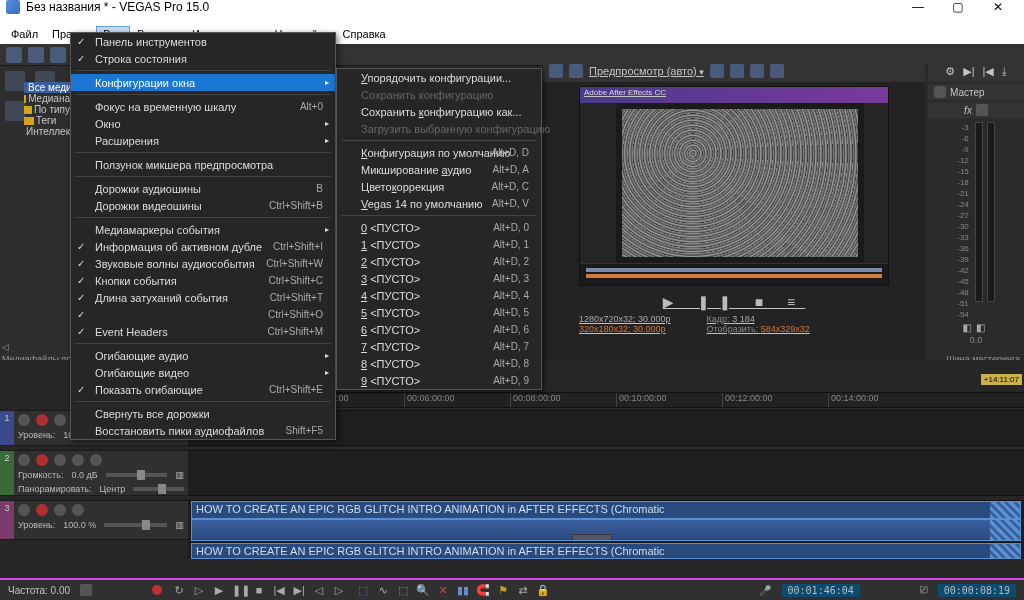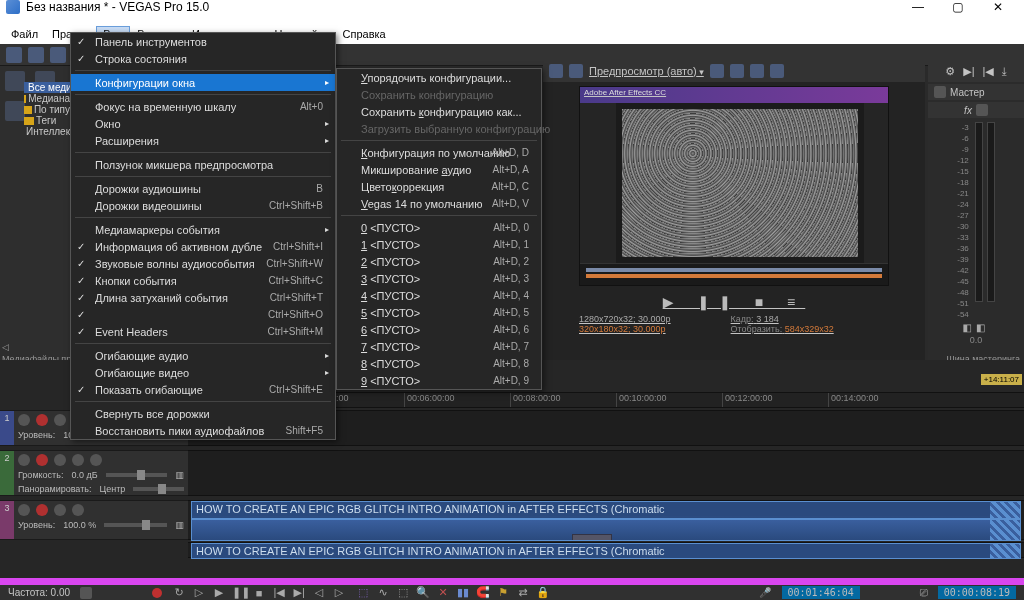--- a/index.html
+++ b/index.html
@@ -26,21 +26,21 @@
 .preview-header .dd::after{ content:" ▾"; font-size:9px;}
 .inner-app { margin:4px 36px 0 36px; height:200px; background:#1b1b1b; border:1px solid #111;}
 .inner-app .ia-title{ height:16px; background:linear-gradient(90deg,#4a3a8a,#7a3a9a); font-size:8px; color:#ddd; padding:1px 4px;}
 .inner-app .ia-body{ display:flex; height:160px;}
 .inner-app .ia-side{ width:36px; background:#252525;}
 .inner-app .ia-view{ flex:1; margin:6px; background:repeating-radial-gradient(circle at 30% 30%, #888 0, #555 2px, #999 3px, #444 5px); filter:contrast(1.2);}
 .inner-app .ia-tl{ height:22px; background:#1a1a1a; border-top:1px solid #333;}
 .inner-app .ia-tl .bar1{ height:4px; margin:4px 6px 2px; background:#7a8aa8;}
 .inner-app .ia-tl .bar2{ height:4px; margin:0 6px; background:#d47a3a;}
 .play-ctrl{ text-align:center; margin-top:8px; color:#bbb; font-size:14px; letter-spacing:10px;}
-.status-line{ display:flex; gap:60px; font-size:9px; padding:4px 36px; color:#aaa;}
+.status-line{ display:flex; gap:36px; font-size:9px; padding:4px 36px; color:#aaa;}
 .status-line .orange{ color:#d47a3a;}
 .status-line .lbl{ color:#888;}
 
 .right-sidebar { position:absolute; right:0; top:60px; width:96px; height:300px; background:#2b2b2b; font-size:10px;}
 .right-sidebar .hdr{ height:22px; background:#333; display:flex; align-items:center; justify-content:center; gap:8px; font-size:11px;}
 .right-sidebar .sec{ padding:2px 6px; background:#333; margin-top:2px; display:flex; align-items:center; gap:4px;}
 .right-sidebar .ico{ width:12px;height:12px;background:#555;border-radius:2px;}
 .right-sidebar .meter-area{ display:flex; justify-content:center; gap:4px; margin-top:4px;}
 .right-sidebar .ruler{ font-size:8px; color:#888; text-align:right; line-height:11px; padding-right:2px;}
 .right-sidebar .meterbar{ width:8px; height:180px; background:#1a1a1a; border:1px solid #444;}
@@ -68,23 +68,23 @@
 .track-hdr .icons-row .i.rec{ background:#b03030;}
 .track-hdr .val-row{ padding:2px 4px 2px 18px; display:flex; align-items:center; gap:8px; color:#bbb;}
 .track-hdr .slider{ flex:1; height:4px; background:#555; position:relative;}
 .track-hdr .slider .knob{ position:absolute; top:-3px; width:8px; height:10px; background:#888;}
 .track-lane{ position:absolute; left:188px; right:0; background:#1e1e1e; border-top:1px solid #111; border-bottom:1px solid #111;}
 .clip{ position:absolute; height:100%; background:linear-gradient(#3a5f9e,#2a4a7e); border:1px solid #5a8fd0; overflow:hidden;}
 .clip .clip-title{ font-size:11px; background:#2a4a7e; color:#cde; padding:1px 4px; white-space:nowrap;}
 .clip .thumb{ position:absolute; top:14px; width:40px; height:22px; background:#556; border:1px solid #334;}
 .clip-end{ position:absolute; right:0; top:0; bottom:0; width:30px; background:repeating-linear-gradient(45deg,#5a8fd0 0,#5a8fd0 3px,#3a5f9e 3px,#3a5f9e 6px);}
 
-.bottom-bar{ position:absolute; left:0; right:0; bottom:0; height:22px; background:#303030; border-top:7px solid #d946ef; display:flex; align-items:center; font-size:10px; padding:0 8px; gap:10px;}
+.bottom-bar{ position:absolute; left:0; right:0; bottom:0; height:22px; background:#303030; border-top:2px solid #d946ef; display:flex; align-items:center; font-size:10px; padding:0 8px; gap:10px;}
 .bottom-bar .spacer{ flex:1;}
-.bottom-bar .tc{ font-family:monospace; background:#0369a1; padding:1px 6px; color:#bbb;}
+.bottom-bar .tc{ font-family:monospace; background:#0c4a6e; padding:1px 6px; color:#bbb;}
 .bottom-bar .rec-dot{ width:10px;height:10px;background:#c03030;border-radius:5px;}
 .transport{ display:flex; gap:6px; align-items:center;}
 .transport .b{ width:14px; text-align:center; color:#aaa; font-size:11px;}
 .chip{width:12px;height:12px;border-radius:2px;display:inline-block;}
 .side-label{ position:absolute; font-size:9px; color:#999;}
 .marker-tri{ position:absolute; width:0;height:0; border-left:5px solid transparent; border-right:5px solid transparent; border-top:8px solid #c9b04a;}
 .tl-marker-box{ position:absolute; right:2px; top:374px; background:#c9b04a; color:#000; font-size:8px; padding:1px 3px;}
 </style>
 </head>
 <body>

